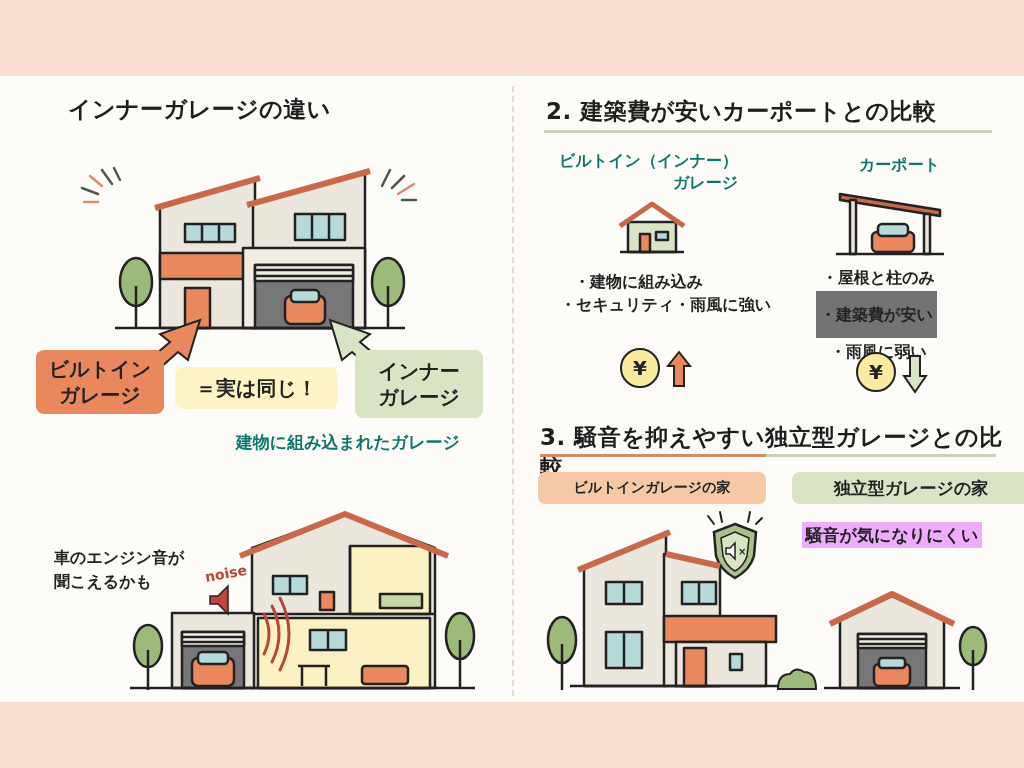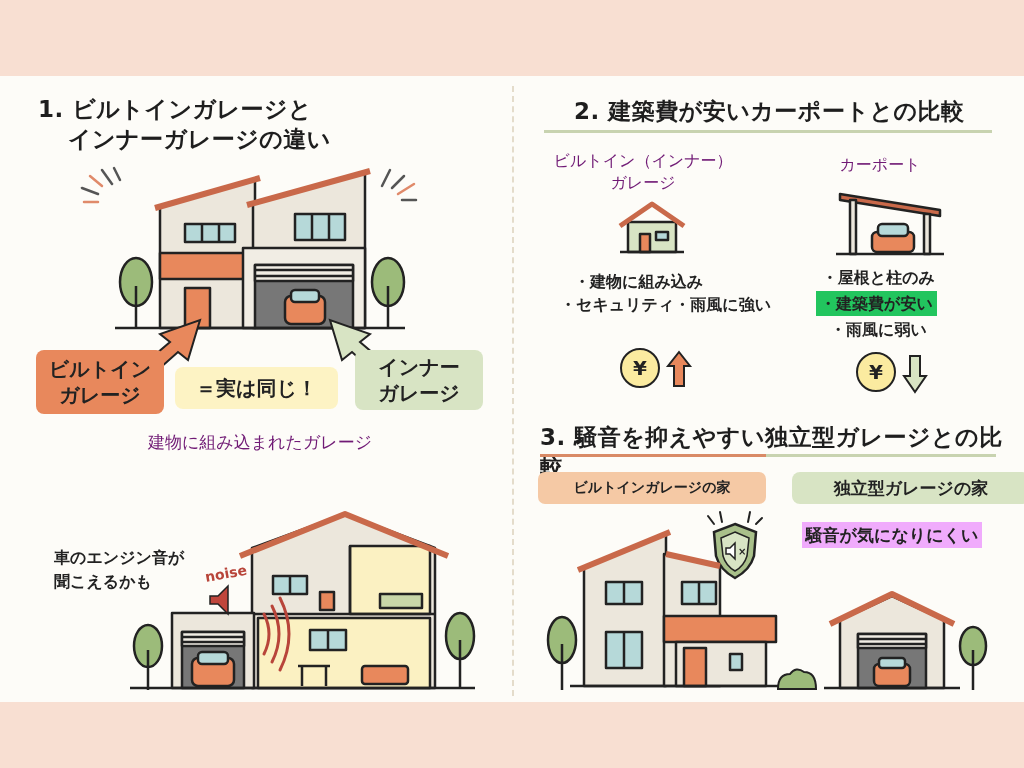--- a/index.html
+++ b/index.html
@@ -5,36 +5,35 @@
   * { box-sizing: border-box; margin: 0; padding: 0; }
   html, body { width: 1024px; height: 768px; overflow: hidden; }
   body { background: #f8dfd2; font-family: "DejaVu Sans", "Liberation Sans", sans-serif; color: #222; position: relative; }
   .band-top { position: absolute; left: 0; top: 0; width: 1024px; height: 76px; background: #f8dfd2; }
   .band-bottom { position: absolute; left: 0; top: 702px; width: 1024px; height: 66px; background: #f8dfd2; }
   .canvas { position: absolute; left: 0; top: 76px; width: 1024px; height: 626px; background: #fdfcf8; }
   .divider { position: absolute; left: 512px; top: 10px; width: 0; height: 610px; border-left: 2px dashed #e4dccb; }
   .abs { position: absolute; }
   .h1 { font-weight: bold; font-size: 23px; line-height: 30px; color: #1e1e1e; letter-spacing: 0.5px; }
   .rule { position: absolute; height: 3px; }
-  .lbl { font-weight: normal; font-size: 16px; line-height: 22px; color: #701a75; text-align: center; }
+  .lbl { font-weight: bold; font-size: 16px; line-height: 22px; color: #0f766e; text-align: right; }
   .pill { position: absolute; border-radius: 8px; font-weight: bold; display: flex; align-items: center; justify-content: center; text-align: center; color: #222; }
   .bullet { font-weight: bold; font-size: 16px; line-height: 23px; color: #222; white-space: nowrap; }
-  .hl-orange { background: #22c55e; padding: 1px 4px; }
+  .hl-orange { background: #737373; padding: 12px 4px; }
   svg { position: absolute; overflow: visible; }
 </style>
 </head>
 <body>
 
 <div class="band-top"></div>
 
 <div class="canvas">
   <div class="divider"></div>
 
   <div class="abs h1" style="left:38px; top:18px;">
-    <div>1. ビルトインガレージと</div>
     <div style="padding-left:30px;">インナーガレージの違い</div>
   </div>
 
   <svg style="left:80px; top:90px;" width="60" height="60">
     <g stroke-width="2.5" stroke-linecap="round">
       <line x1="22" y1="4" x2="32" y2="18" stroke="#555"></line>
       <line x1="10" y1="10" x2="22" y2="20" stroke="#e08a6a"></line>
       <line x1="2" y1="22" x2="18" y2="28" stroke="#555"></line>
       <line x1="4" y1="36" x2="18" y2="36" stroke="#e08a6a"></line>
       <line x1="34" y1="2" x2="40" y2="14" stroke="#555"></line>
@@ -99,21 +98,21 @@
     <polygon points="80,62 40,28 50,20 10,6 22,46 32,38 68,70" fill="#d8e4c4" stroke="#222" stroke-width="2"></polygon>
   </svg>
 
   <div class="pill" style="left:36px; top:274px; width:128px; height:64px; background:#e8885c; font-size:20px; line-height:26px; flex-direction:column;">
     <div>ビルトイン</div>
     <div>ガレージ</div>
   </div>
   <div class="pill" style="left:175px; top:291px; width:163px; height:42px; background:#fdf3c4; font-size:20px;">
     <span>＝実は同じ！</span>
   </div>
-  <div class="pill" style="left:355px; top:274px; width:128px; height:60px; background:#d8e4c4; font-size:20px; line-height:26px; flex-direction:column;">
+  <div class="pill" style="left:355px; top:274px; width:128px; height:68px; background:#d8e4c4; font-size:20px; line-height:26px; flex-direction:column;">
     <div>インナー</div>
     <div>ガレージ</div>
   </div>
 
   <div class="abs lbl" style="left:60px; top:354px; width:400px; font-size:17px; line-height:24px;">
     <div>建物に組み込まれたガレージ</div>
   </div>
 
   <div class="abs" style="left:54px; top:470px; font-weight:bold; font-size:16px; line-height:24px;">
     <div>車のエンジン音が</div>
@@ -167,21 +166,21 @@
   </svg>
   <svg style="left:132px; top:548px;" width="32" height="66">
     <ellipse cx="16" cy="22" rx="14" ry="21" fill="#9cbb7a" stroke="#222" stroke-width="2.5"></ellipse>
     <line x1="16" y1="26" x2="16" y2="66" stroke="#222" stroke-width="2.5"></line>
   </svg>
   <svg style="left:444px; top:536px;" width="32" height="76">
     <ellipse cx="16" cy="24" rx="14" ry="23" fill="#9cbb7a" stroke="#222" stroke-width="2.5"></ellipse>
     <line x1="16" y1="28" x2="16" y2="76" stroke="#222" stroke-width="2.5"></line>
   </svg>
 
-  <div class="abs h1" style="left:574px; top:20px;">2. 建築費が安いカーポートとの比較</div>
+  <div class="abs h1" style="left:546px; top:20px;">2. 建築費が安いカーポートとの比較</div>
   <div class="rule" style="left:544px; top:54px; width:448px; background:#c8d3b0;"></div>
 
   <div class="abs lbl" style="left:548px; top:74px; width:190px;">
     <div>ビルトイン（インナー）</div>
     <div>ガレージ</div>
   </div>
   <div class="abs lbl" style="left:820px; top:78px; width:120px;">カーポート</div>
 
   <svg style="left:616px; top:124px;" width="72" height="54">
     <g stroke="#222" stroke-width="2.5" stroke-linejoin="round">

